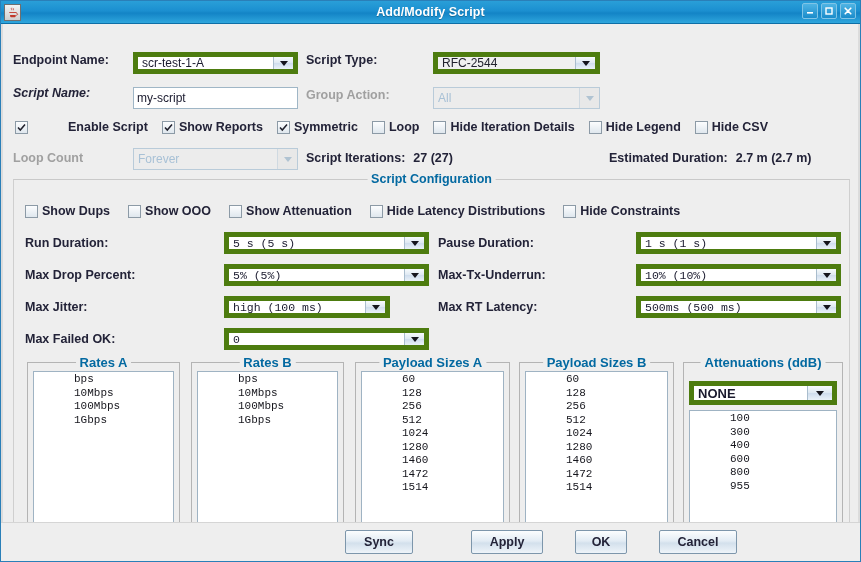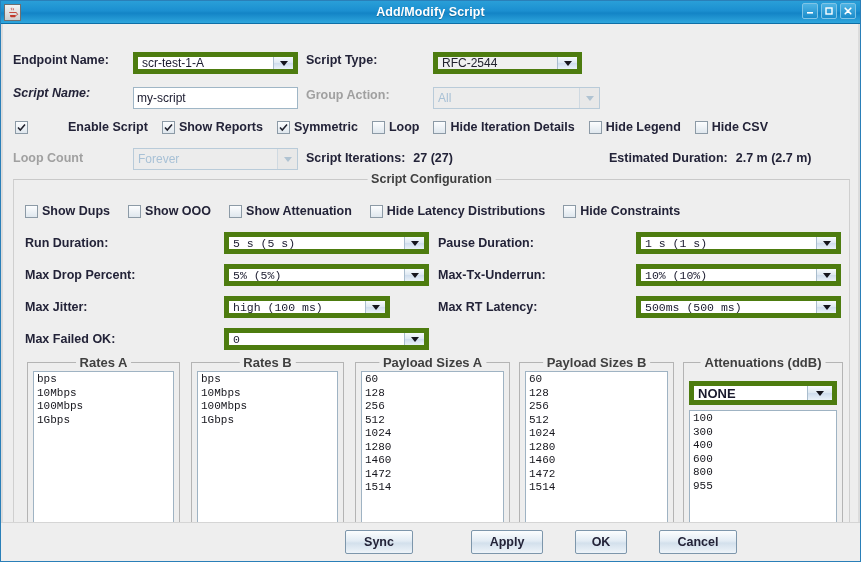--- a/index.html
+++ b/index.html
@@ -165,21 +165,21 @@
   }
   .group > .gtitle {
     position: absolute;
     top: -8px;
     left: 50%;
     transform: translateX(-50%);
     background: #eeeeee;
     padding: 0 4px;
     font-weight: bold;
     font-size: 12.5px;
-    color: #404040;
+    color: #0369a1;
     white-space: nowrap;
   }
   .group.bigtitle > .gtitle { font-size: 13px; }
 
   
   #script-config {
     border: 1px solid #cfcfcf;
     border-top: 1px solid #c9c9c9;
   }
 
@@ -192,20 +192,21 @@
     overflow: hidden;
     padding: 1px 0 0 1px;
   }
   .listbox .item {
     font-family: "Liberation Mono", monospace;
     font-size: 11px;
     line-height: 13.5px;
     color: #15151c;
     padding-left: 2px;
     white-space: nowrap;
+    margin-left: 37px;
   }
 
   
   .buttonbar {
     flex: none;
     height: 38px;
     background: #eeeeee;
     border-top: 1px solid #d5d5d5;
     display: flex;
     align-items: center;
@@ -268,21 +269,21 @@
     <div class="combo" style="position:absolute; left:130px; top:28px; width:165px;">
       <div class="val">scr-test-1-A</div>
       <div class="arrow">
           <i></i>
         </div>
     </div>
 
     <div class="row" style="left:303px; top:29px;">
       <span class="lbl">Script Type:</span>
     </div>
-    <div class="combo shaded" style="position:absolute; left:430px; top:28px; width:149px;">
+    <div class="combo shaded" style="position:absolute; left:430px; top:28px; width:167px;">
       <div class="val">RFC-2544</div>
       <div class="arrow">
           <i></i>
         </div>
     </div>
 
     <div class="row" style="left:10px; top:62px;font-style:italic;">
       <span class="lbl">Script Name:</span>
     </div>
     <div class="textfield" style="position:absolute; left:130px; top:63px; width:165px;">

